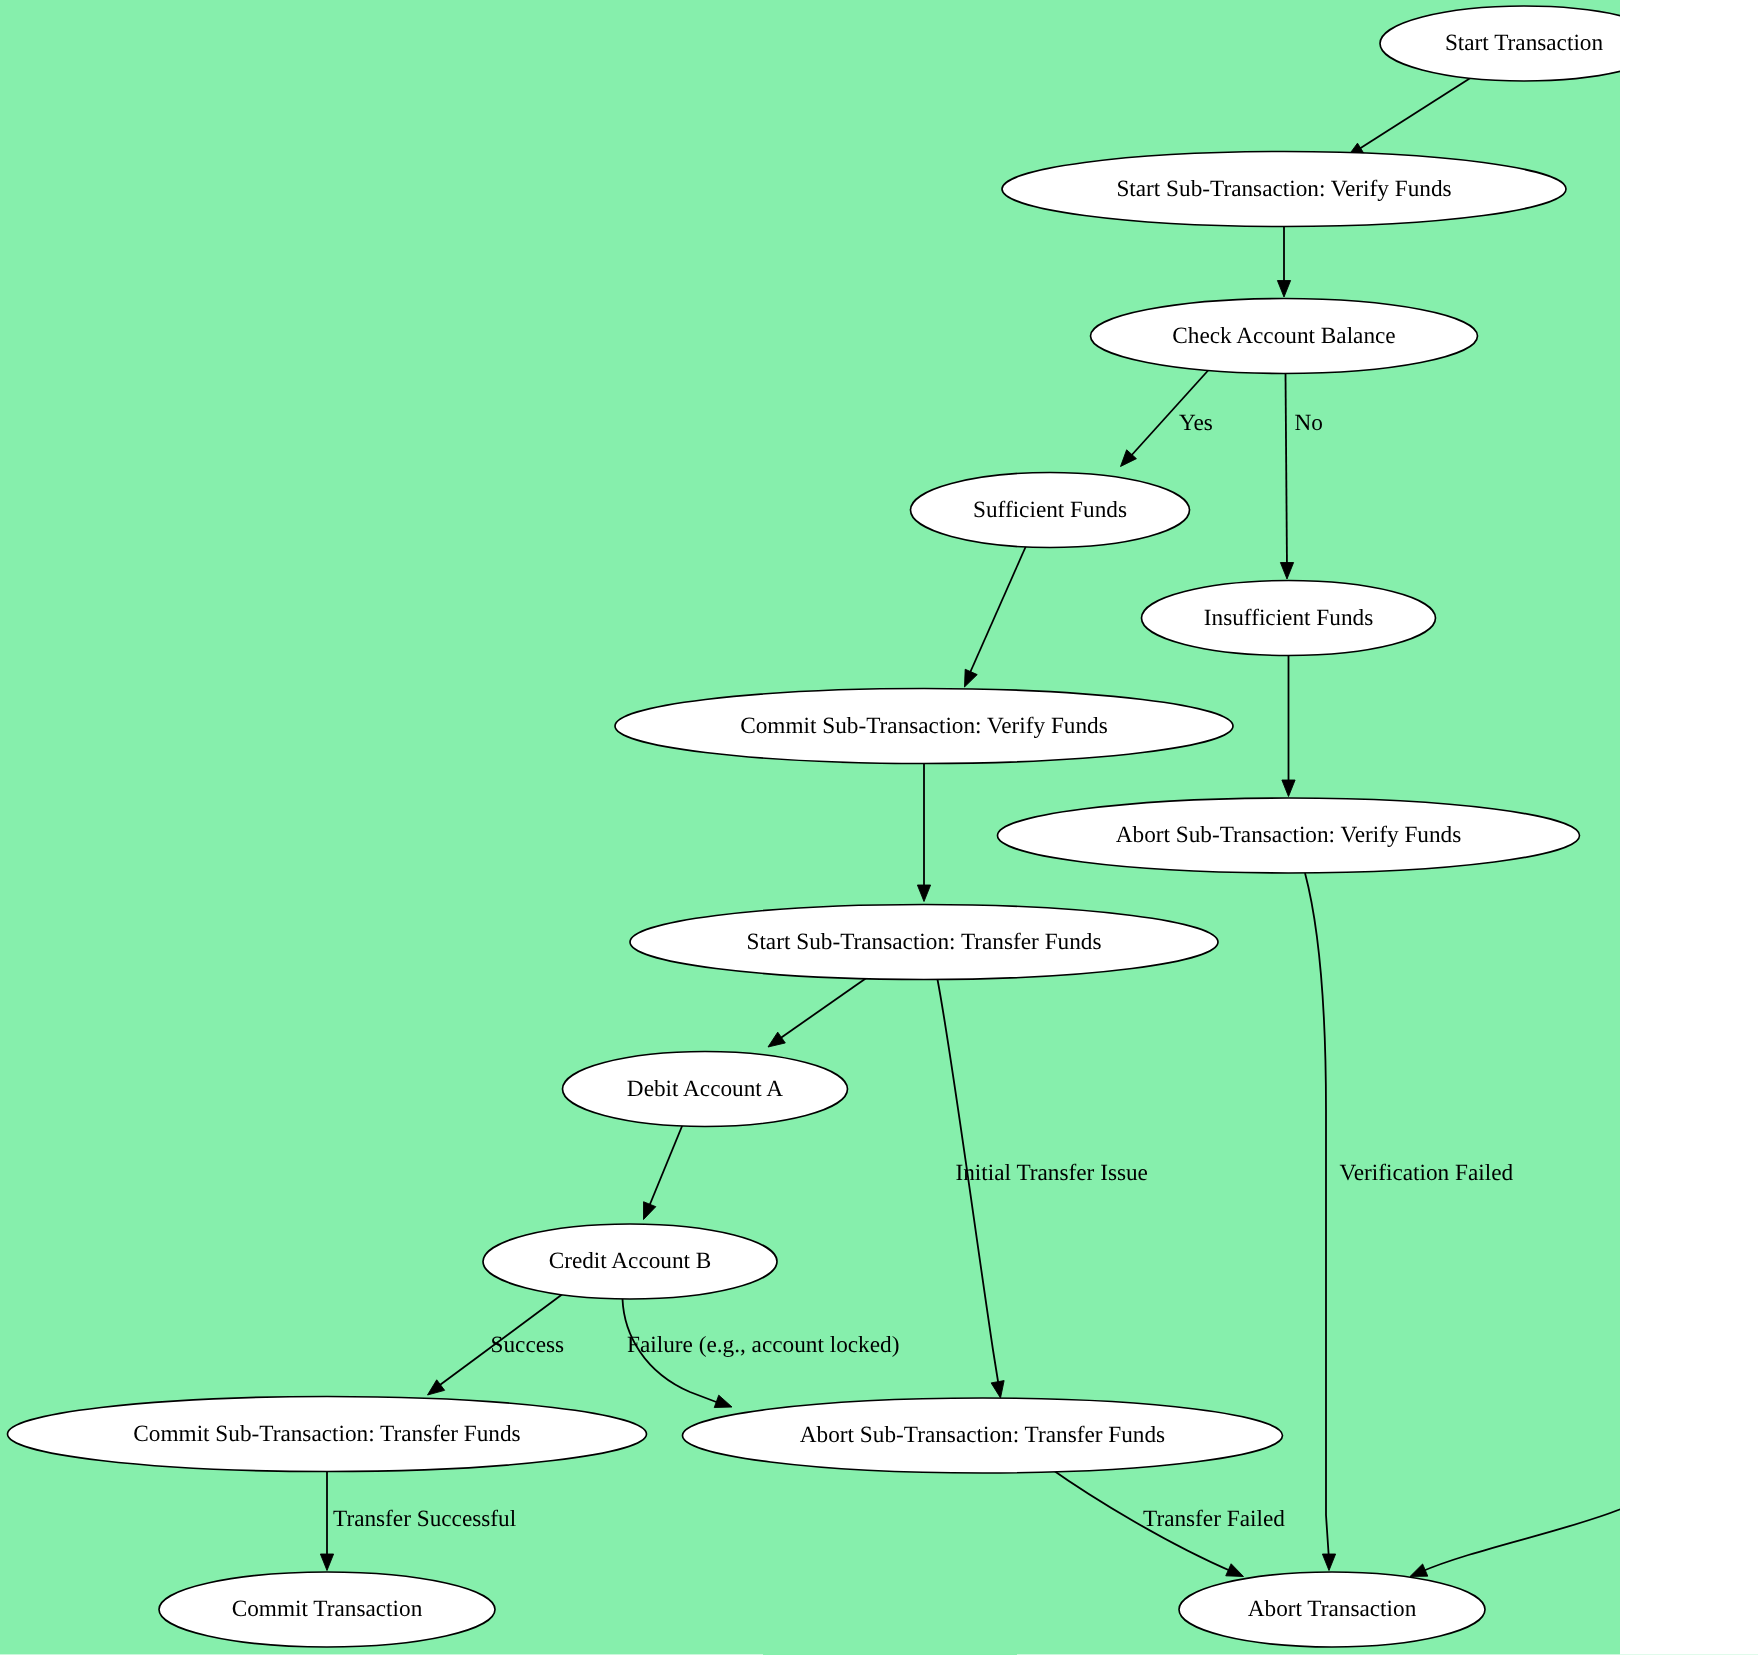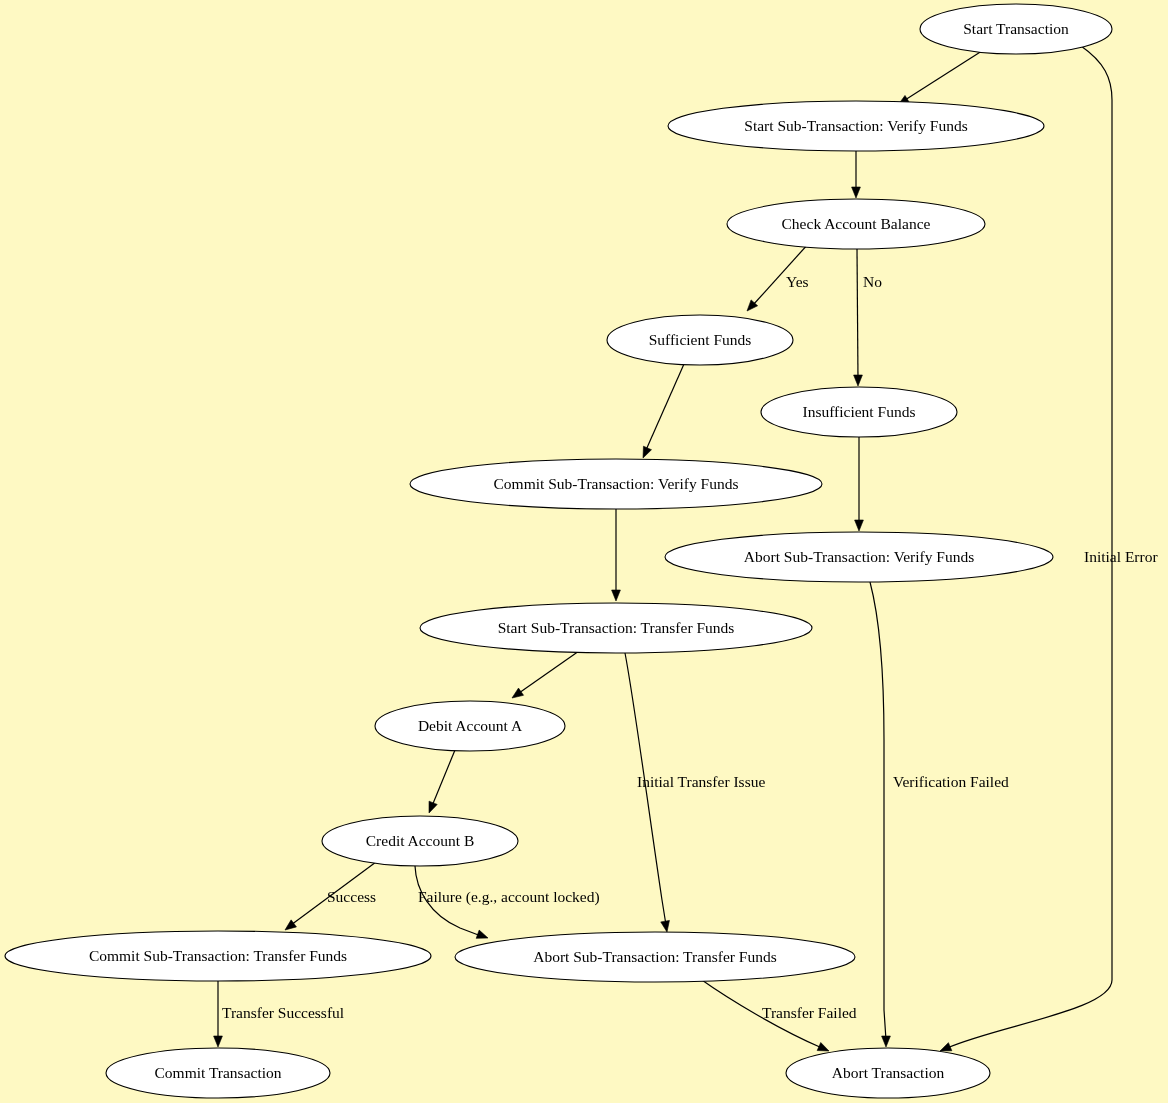--- a/index.html
+++ b/index.html
@@ -2,23 +2,23 @@
 <html><head>
 <meta charset="utf-8">
 <style>
   html, body {
     margin: 0;
     padding: 0;
     background: #ffffff;
   }
   #graph-root {
     position: relative;
-    width: 1168px;
+    width: 1080px;
     height: 1103px;
-    background: #fef9c3;
+    background: #86efac;
     font-family: "Liberation Serif", "DejaVu Serif", serif;
     overflow: hidden;
   }
   svg#flowchart {
     display: block;
     width: 1172px;
     height: 1103px;
   }
   .node-ellipse {
     fill: #ffffff;

